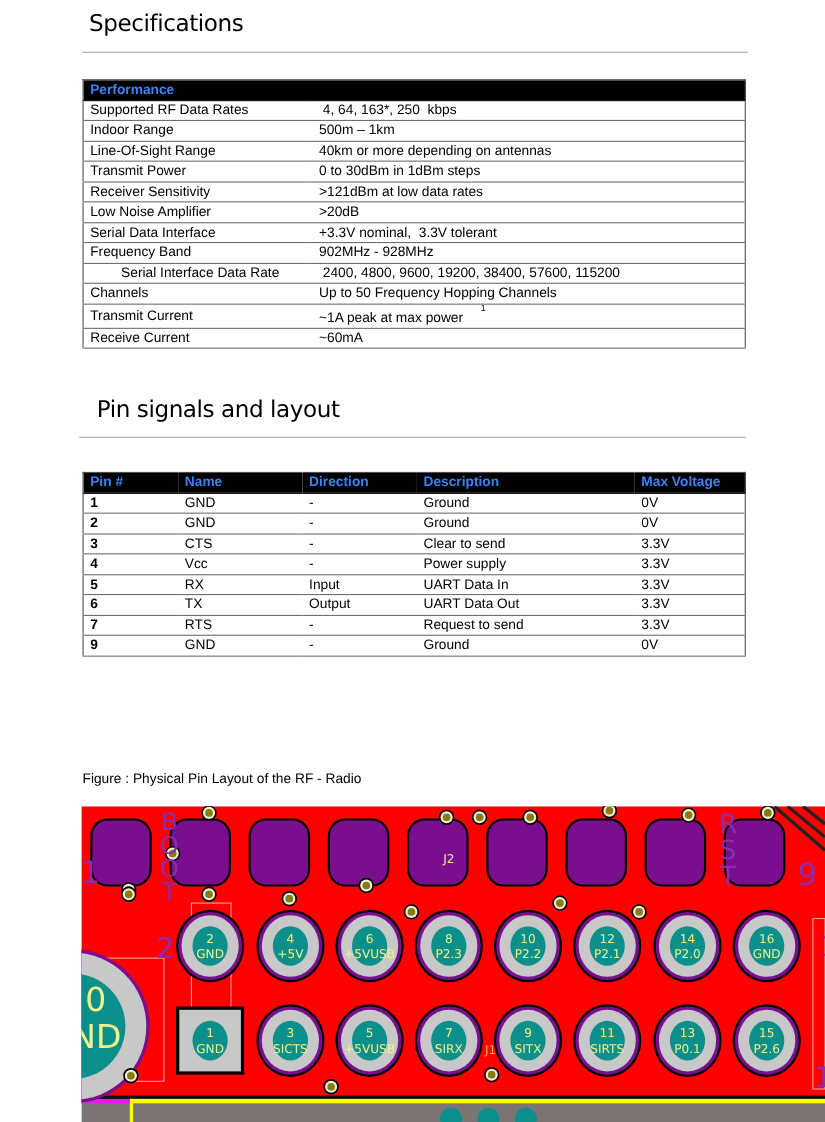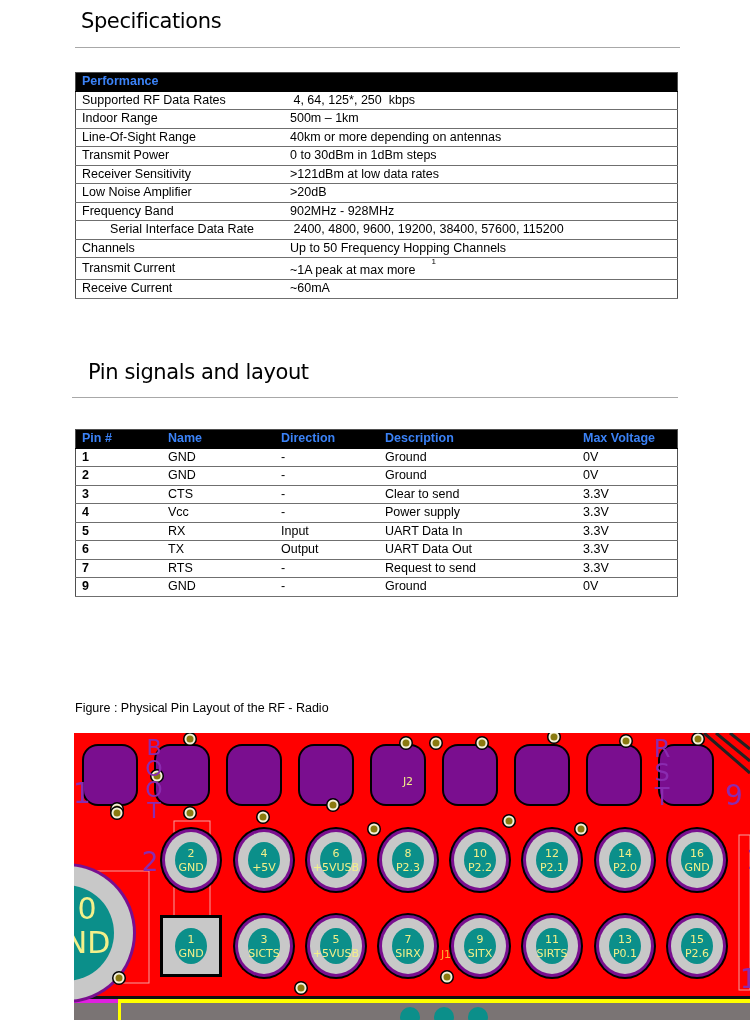--- a/index.html
+++ b/index.html
@@ -24,21 +24,21 @@
 
 <table class="spec" style="left:75px; top:72px; width:603px;">
   <thead>
     <tr>
       <th colspan="2">Performance</th>
     </tr>
   </thead>
   <tbody id="spec-body">
       <tr>
         <td style="width: 200px;">Supported RF Data Rates</td>
-        <td class="val"><span style="white-space: pre;"> 4, 64, 125*, 250  kbps</span></td>
+        <td class="val"><span style="white-space: pre;"> 4, 64, 163*, 250  kbps</span></td>
       </tr>
       <tr>
         <td style="width: 200px;">Indoor Range</td>
         <td class="val"><span style="white-space: pre;">500m – 1km</span></td>
       </tr>
       <tr>
         <td style="width: 200px;">Line-Of-Sight Range</td>
         <td class="val"><span style="white-space: pre;">40km or more depending on antennas</span></td>
       </tr>
       <tr>
@@ -47,34 +47,38 @@
       </tr>
       <tr>
         <td style="width: 200px;">Receiver Sensitivity</td>
         <td class="val"><span style="white-space: pre;">&gt;121dBm at low data rates</span></td>
       </tr>
       <tr>
         <td style="width: 200px;">Low Noise Amplifier</td>
         <td class="val"><span style="white-space: pre;">&gt;20dB</span></td>
       </tr>
       <tr>
+        <td style="width: 200px;">Serial Data Interface</td>
+        <td class="val"><span style="white-space: pre;">+3.3V nominal,  3.3V tolerant</span></td>
+      </tr>
+      <tr>
         <td style="width: 200px;">Frequency Band</td>
         <td class="val"><span style="white-space: pre;">902MHz - 928MHz</span></td>
       </tr>
       <tr>
         <td style="width: 200px; text-align: center;">Serial Interface Data Rate</td>
         <td class="val"><span style="white-space: pre;"> 2400, 4800, 9600, 19200, 38400, 57600, 115200</span></td>
       </tr>
       <tr>
         <td style="width: 200px;">Channels</td>
         <td class="val"><span style="white-space: pre;">Up to 50 Frequency Hopping Channels</span></td>
       </tr>
       <tr>
         <td style="width: 200px;">Transmit Current</td>
-        <td class="val"><span style="white-space: pre;">~1A peak at max more</span><sup class="fn">1</sup></td>
+        <td class="val"><span style="white-space: pre;">~1A peak at max power</span><sup class="fn">1</sup></td>
       </tr>
       <tr>
         <td style="width: 200px;">Receive Current</td>
         <td class="val"><span style="white-space: pre;">~60mA</span></td>
       </tr>
     </tbody>
 </table>
 
 <div class="section-title" style="left:88px; top:360px;">Pin signals and layout</div>
 <div class="rule" style="left:72px; top:397px; width:606px;"></div>

